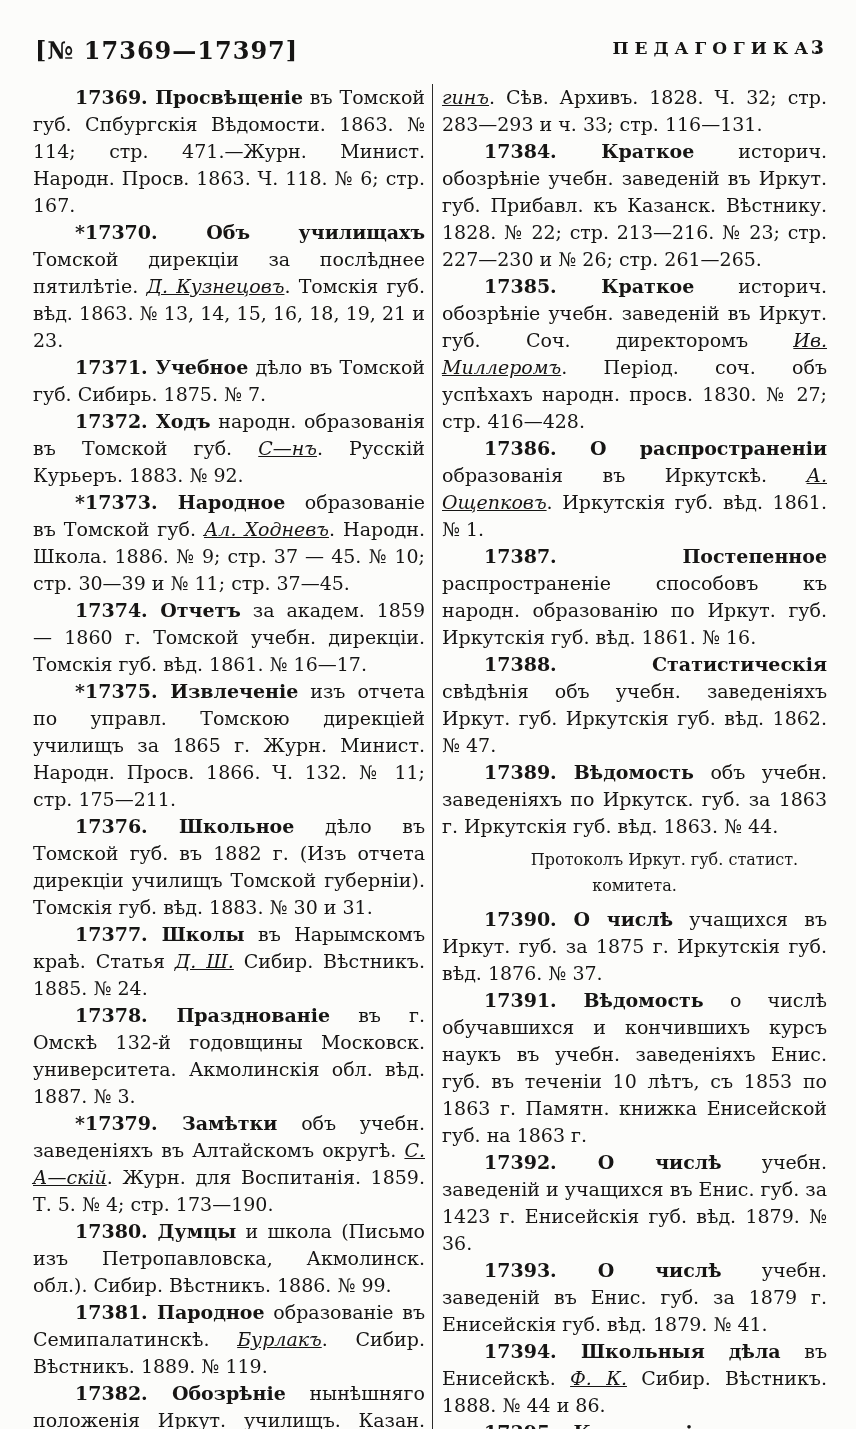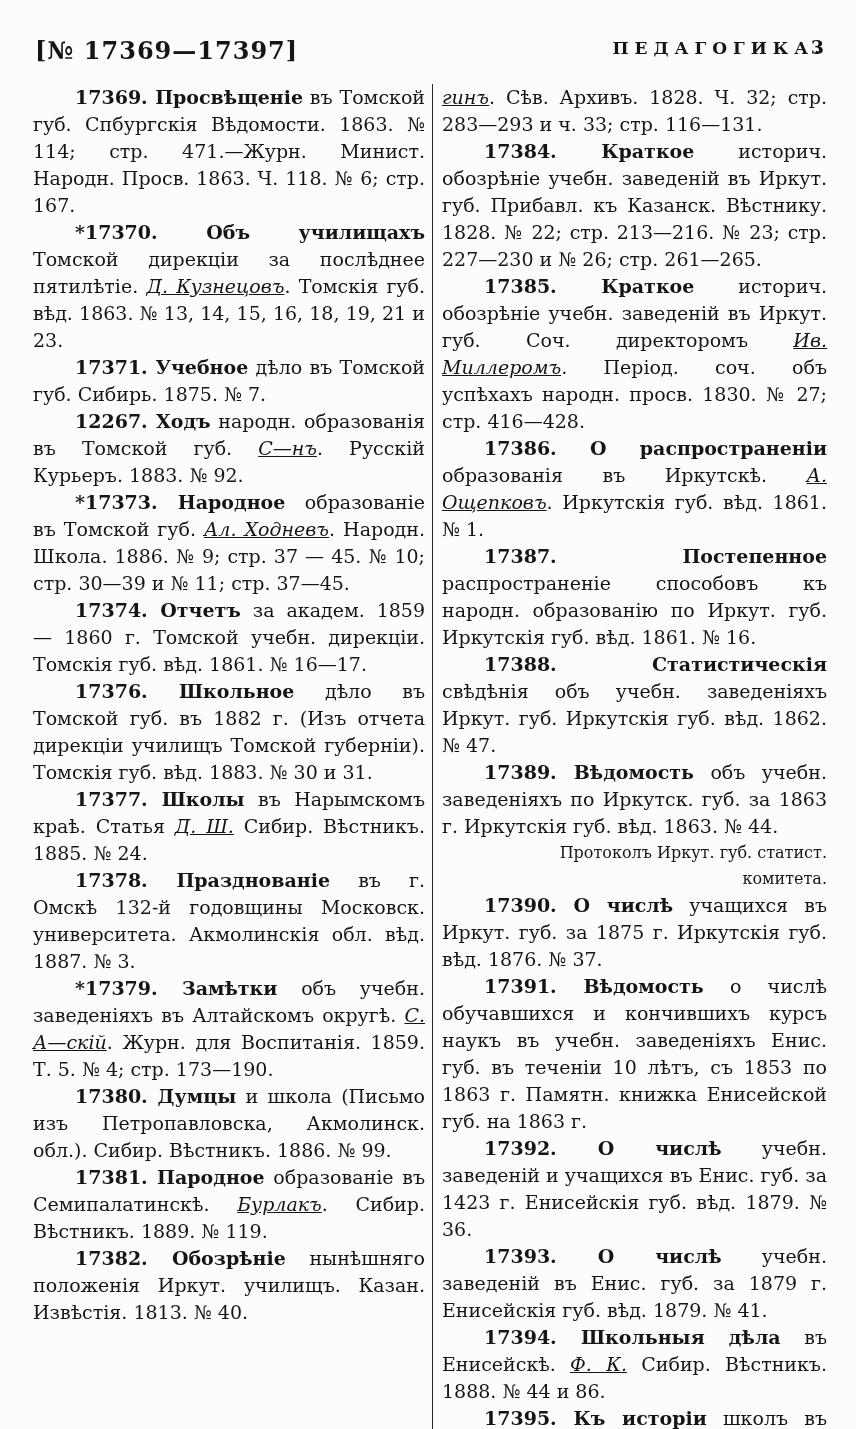--- a/index.html
+++ b/index.html
@@ -29,43 +29,44 @@
     position:absolute;top:84px;left:33px;width:794px;
     display:flex;align-items:stretch;
   }
   .col{font-size:19px;line-height:27px;text-align:justify;}
   .col.left{width:392px;padding-right:7px;}
   .col.right{width:385px;padding-left:9px;}
   .divider{width:1px;background:#2b2a28;}
   p.entry{margin:0;text-indent:42px;}
   p.continuation{margin:0;text-indent:0;}
   p.note{
-    margin:0;text-indent:60px;text-align:right;
+    margin:7px;text-indent:60px;text-align:center;
     font-size:16px;line-height:26px;
   }
   .hw{font-weight:700;}
   .it{font-style:italic;text-decoration:underline;}
 </style>
 </head>
 <body>
 
 <div class="page">
   <div class="header">
     <span class="hleft">[№ 17369—17397]</span>
     <span class="hcenter">ПЕДАГОГИКА.</span>
     <span class="hright">3</span>
   </div>
   <div class="columns">
     <div class="col left" id="col-left">
         <p class="entry"><span class="hw">17369. Просвѣщеніе</span><span> въ Томской губ. Спбургскія Вѣдомости. 1863. № 114; стр. 471.—Журн. Минист. Народн. Просв. 1863. Ч. 118. № 6; стр. 167.</span></p>
         <p class="entry"><span class="hw">*17370. Объ училищахъ</span><span> Томской дирекціи за послѣднее пятилѣтіе. </span><span class="it">Д. Кузнецовъ</span><span>. Томскія губ. вѣд. 1863. № 13, 14, 15, 16, 18, 19, 21 и 23.</span></p>
         <p class="entry"><span class="hw">17371. Учебное</span><span> дѣло въ Томской губ. Сибирь. 1875. № 7.</span></p>
-        <p class="entry"><span class="hw">12267. Ходъ</span><span> народн. образованія въ Томской губ. </span><span class="it">С—нъ</span><span>. Русскій Курьеръ. 1883. № 92.</span></p>
+        <p class="entry"><span class="hw">17372. Ходъ</span><span> народн. образованія въ Томской губ. </span><span class="it">С—нъ</span><span>. Русскій Курьеръ. 1883. № 92.</span></p>
         <p class="entry"><span class="hw">*17373. Народное</span><span> образованіе въ Томской губ. </span><span class="it">Ал. Ходневъ</span><span>. Народн. Школа. 1886. № 9; стр. 37 — 45. № 10; стр. 30—39 и № 11; стр. 37—45.</span></p>
         <p class="entry"><span class="hw">17374. Отчетъ</span><span> за академ. 1859 — 1860 г. Томской учебн. дирекціи. Томскія губ. вѣд. 1861. № 16—17.</span></p>
+        <p class="entry"><span class="hw">*17375. Извлеченіе</span><span> изъ отчета по управл. Томскою дирекціей училищъ за 1865 г. Журн. Минист. Народн. Просв. 1866. Ч. 132. № 11; стр. 175—211.</span></p>
         <p class="entry"><span class="hw">17376. Школьное</span><span> дѣло въ Томской губ. въ 1882 г. (Изъ отчета дирекціи училищъ Томской губерніи). Томскія губ. вѣд. 1883. № 30 и 31.</span></p>
         <p class="entry"><span class="hw">17377. Школы</span><span> въ Нарымскомъ краѣ. Статья </span><span class="it">Д. Ш.</span><span> Сибир. Вѣстникъ. 1885. № 24.</span></p>
         <p class="entry"><span class="hw">17378. Празднованіе</span><span> въ г. Омскѣ 132-й годовщины Московск. университета. Акмолинскія обл. вѣд. 1887. № 3.</span></p>
         <p class="entry"><span class="hw">*17379. Замѣтки</span><span> объ учебн. заведеніяхъ въ Алтайскомъ округѣ. </span><span class="it">С. А—скій</span><span>. Журн. для Воспитанія. 1859. Т. 5. № 4; стр. 173—190.</span></p>
         <p class="entry"><span class="hw">17380. Думцы</span><span> и школа (Письмо изъ Петропавловска, Акмолинск. обл.). Сибир. Вѣстникъ. 1886. № 99.</span></p>
         <p class="entry"><span class="hw">17381. Пародное</span><span> образованіе въ Семипалатинскѣ. </span><span class="it">Бурлакъ</span><span>. Сибир. Вѣстникъ. 1889. № 119.</span></p>
         <p class="entry"><span class="hw">17382. Обозрѣніе</span><span> нынѣшняго положенія Иркут. училищъ. Казан. Извѣстія. 1813. № 40.</span></p>
       </div>
     <div class="divider"></div>
     <div class="col right" id="col-right">

